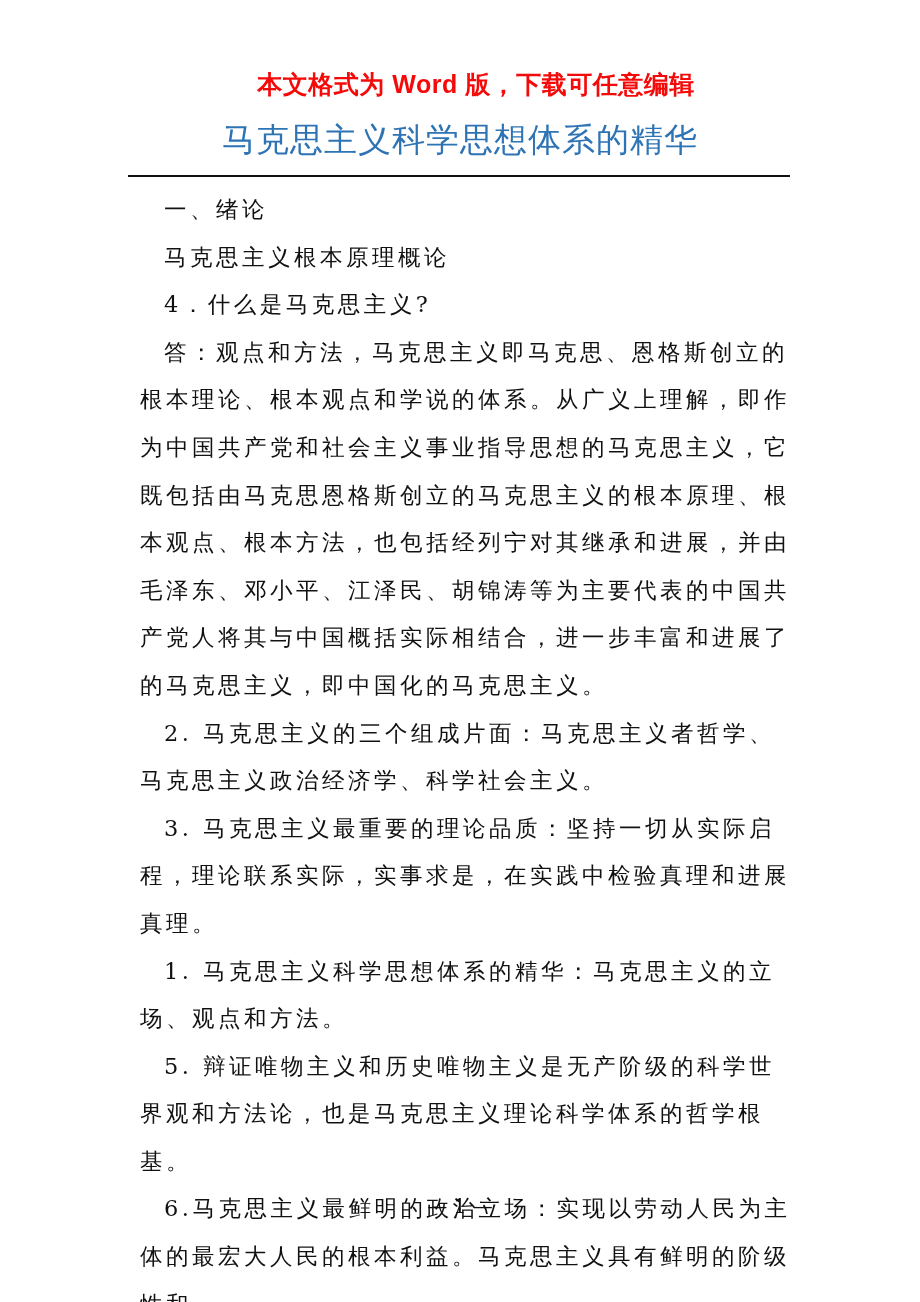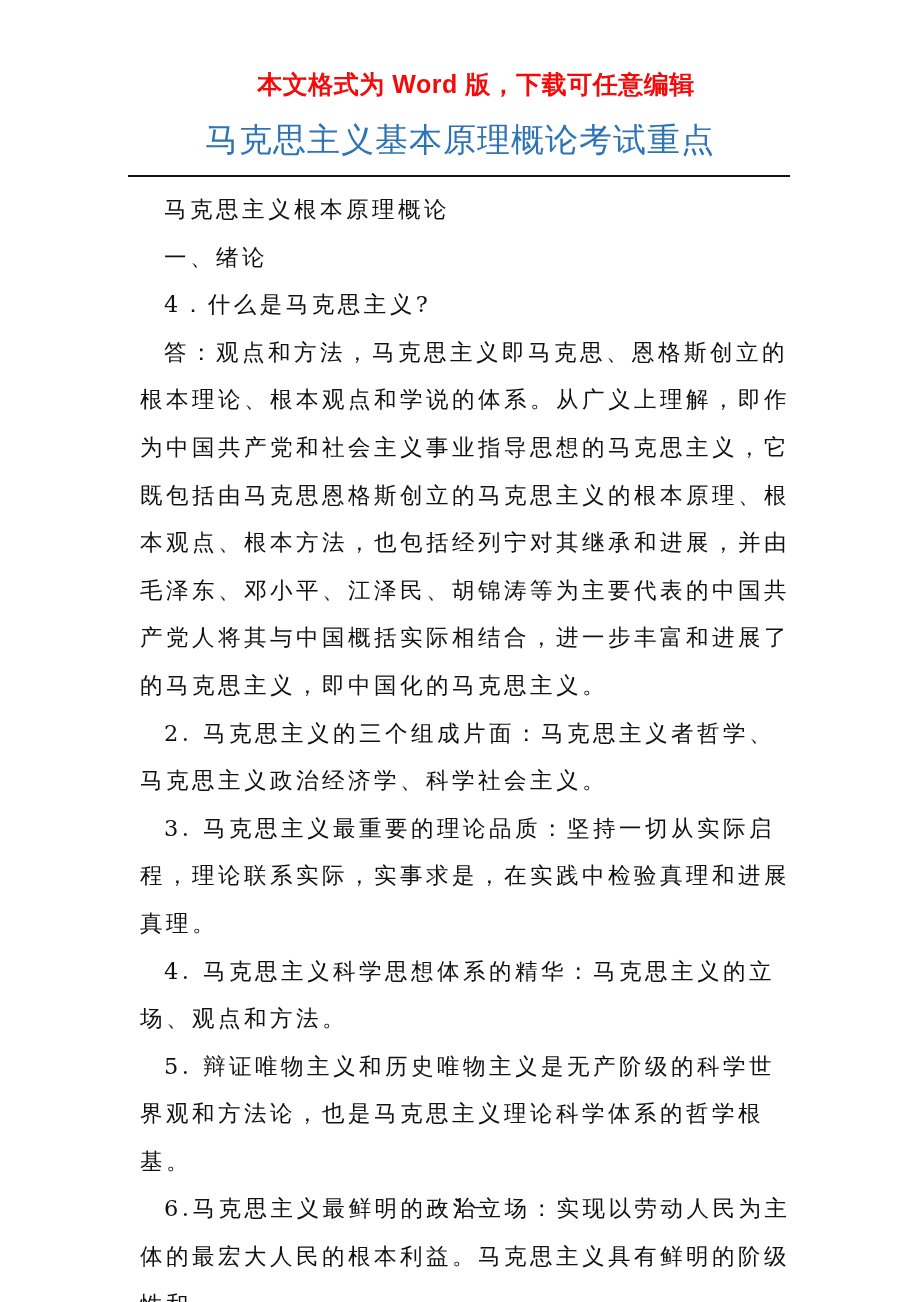--- a/index.html
+++ b/index.html
@@ -26,29 +26,29 @@
     .footer {
       position: absolute; left: 0; right: 0; top: 1194px; text-align: center;
       font-family: "DejaVu Serif", serif; font-size: 20px; color: #111;
     }
   </style>
 </head>
 <body>
 
 <div class="page">
   <div class="notice">本文格式为 Word 版，下载可任意编辑</div>
-  <div class="title">马克思主义基本原理概论考试重点</div>
+  <div class="title">马克思主义科学思想体系的精华</div>
   <div class="rule"></div>
 
   <div class="body">
+    <p class="indent">一、绪论</p>
     <p class="indent">马克思主义根本原理概论</p>
-    <p class="indent">一、绪论</p>
     <p class="indent">4．什么是马克思主义?</p>
     <p class="indent">答：观点和方法，马克思主义即马克思、恩格斯创立的根本理论、根本观点和学说的体系。从广义上理解，即作为中国共产党和社会主义事业指导思想的马克思主义，它既包括由马克思恩格斯创立的马克思主义的根本原理、根本观点、根本方法，也包括经列宁对其继承和进展，并由毛泽东、邓小平、江泽民、胡锦涛等为主要代表的中国共产党人将其与中国概括实际相结合，进一步丰富和进展了的马克思主义，即中国化的马克思主义。</p>
     <p class="indent">2. 马克思主义的三个组成片面：马克思主义者哲学、马克思主义政治经济学、科学社会主义。</p>
     <p class="indent">3. 马克思主义最重要的理论品质：坚持一切从实际启程，理论联系实际，实事求是，在实践中检验真理和进展真理。</p>
-    <p class="indent">4. 马克思主义科学思想体系的精华：马克思主义的立场、观点和方法。</p>
+    <p class="indent">1. 马克思主义科学思想体系的精华：马克思主义的立场、观点和方法。</p>
     <p class="indent">5. 辩证唯物主义和历史唯物主义是无产阶级的科学世界观和方法论，也是马克思主义理论科学体系的哲学根基。</p>
     <p class="indent">6.马克思主义最鲜明的政治立场：实现以劳动人民为主体的最宏大人民的根本利益。马克思主义具有鲜明的阶级性和</p>
   </div>
 
   <div class="footer">— 1 —</div>
 </div>
 
 </body></html>

